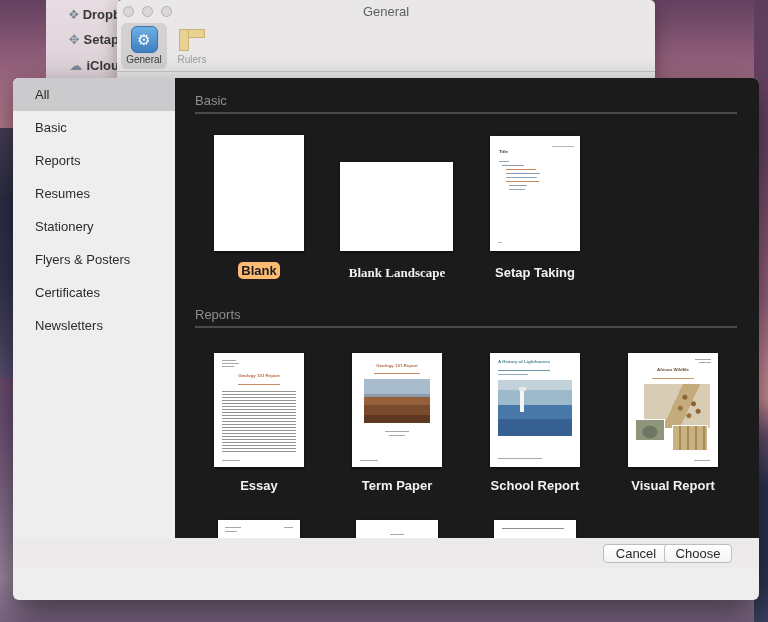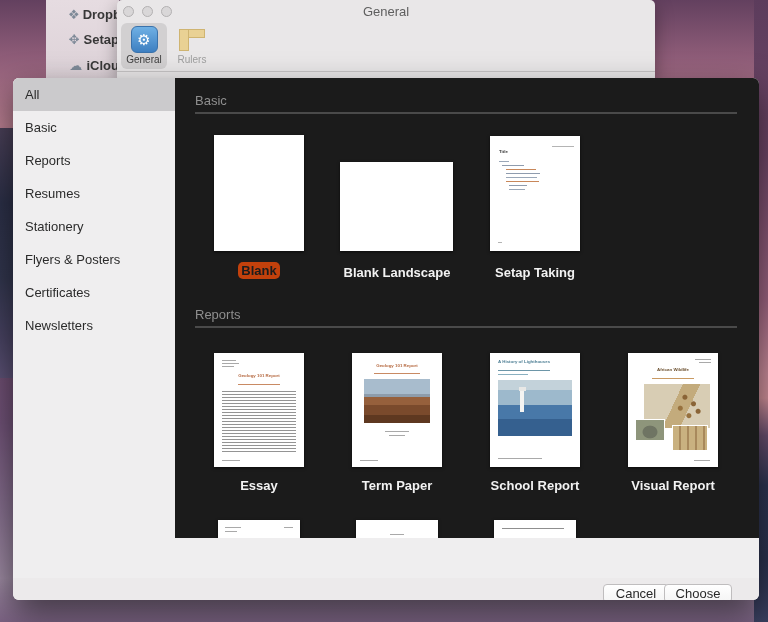--- a/index.html
+++ b/index.html
@@ -44,32 +44,32 @@
 
   
   .dialog { position:absolute; left:13px; top:78px; width:746px; height:522px; z-index:3;
     border-radius:6px; overflow:hidden; background:#efeeef; box-shadow:0 14px 34px rgba(0,0,0,.55); }
   .dlg-header { height:32px; background:linear-gradient(180deg,#f7f5f6 0%,#eeecec 100%);
     display:flex; align-items:center; justify-content:center; }
   .dlg-title { font-size:13px; font-weight:bold; color:#1a1a1a; }
   .dlg-body { display:flex; height:460px; }
 
   .sidebar { width:162px; background:#efeeef; }
-  .side-item { height:33px; line-height:33px; padding-left:12px; font-size:13px; color:#2b2b2b; cursor:default; }
+  .side-item { height:33px; line-height:33px; padding-left:22px; font-size:13px; color:#2b2b2b; cursor:default; }
   .side-item.sel { background:#cbcacc; }
 
   .content { position:relative; width:584px; height:460px; background:#1b1b1b; overflow:hidden; }
   .sec-title { position:absolute; left:20px; font-size:13px; color:#8f8f8f; }
   .sec-sep { position:absolute; left:20px; right:22px; height:2px; background:#4a4a4a; }
 
   .cell { position:absolute; }
   .thumb { position:absolute; background:#fff; box-shadow:0 1px 3px rgba(0,0,0,.65); overflow:hidden; }
   .tpl-label-wrap { position:absolute; width:138px; text-align:center; }
   .tpl-label { font-size:13px; font-weight:600; color:#f2f2f2; }
-  .tpl-label.pill { display:inline-block; background:#c2410c; color:#1c1c1c; border-radius:5px; padding:1px 3px; }
+  .tpl-label.pill { display:inline-block; background:#fdba74; color:#1c1c1c; border-radius:5px; padding:1px 3px; }
 
   
   .tiny { font-size:8px; white-space:nowrap; transform:scale(.55); transform-origin:left top; }
   .tiny.center { transform-origin:center top; }
   .bar { position:absolute; height:1px; background:#a9a9a9; }
   .textblock { position:absolute; background:repeating-linear-gradient(180deg,rgba(0,0,0,.42) 0 1px,transparent 1px 3px); }
 
   
   .nt-line { position:absolute; height:1px; }
 
@@ -85,21 +85,21 @@
       radial-gradient(circle at 55% 55%,#97713d 0 2px,transparent 3px),
       radial-gradient(circle at 82% 62%,#8a6436 0 2px,transparent 3px),
       radial-gradient(circle at 68% 72%,#97713d 0 2px,transparent 3px),
       linear-gradient(115deg,transparent 0 45%,#c3ab7c 45% 65%,transparent 65%); }
   .elephant { background:#8e957b;
     background-image:radial-gradient(ellipse at 50% 60%,#6f7463 0 35%,transparent 40%); border:1px solid #fff; }
   .meerkat { background:#c9b180;
     background-image:repeating-linear-gradient(90deg,transparent 0 6px,#a8895c 6px 8px); border:1px solid #fff; }
 
   
-  .dlg-footer { position:relative; height:30px; background:#eceaeb;margin-top:40px; }
+  .dlg-footer { position:relative; height:30px; background:#eceaeb; }
   .btn { position:absolute; top:6px; height:19px; border-radius:4px; border:1px solid #bfbdbe;
     background:linear-gradient(180deg,#ffffff 0%,#f4f4f4 100%); font-size:13px; color:#282828;
     font-family:"Liberation Sans","DejaVu Sans",sans-serif; line-height:16px; }
 </style>
 </head>
 <body>
 
 <div class="screen">
 
   <div class="bg-base"></div>
@@ -166,21 +166,21 @@
 
         <div class="cell">
           <div class="thumb" style="left:39px; top:57px; width:90px; height:116px;"></div>
           <div class="tpl-label-wrap" style="left:15px; top:183px;">
             <span class="tpl-label pill">Blank</span>
           </div>
         </div>
 
         <div class="cell">
           <div class="thumb" style="left:165px; top:84px; width:113px; height:89px;"></div>
-          <div class="tpl-label-wrap" style="left:153px; top:185px;">
+          <div class="tpl-label-wrap" style="left:153px; top:185px;font-family:Liberation Serif, serif;">
             <span class="tpl-label">Blank Landscape</span>
           </div>
         </div>
 
         <div class="cell">
           <div class="thumb" style="left:315px; top:58px; width:90px; height:115px;">
             <div class="bar" style="right:6px; top:10px; width:22px; background:#b4b4b4;"></div>
             <div class="tiny" style="position:absolute; left:9px; top:13px; font-weight:bold; color:#3a3a3a;">Title</div>
             <div class="nt-line" style="left:9px;  top:25px; width:10px; background:#9aa7b8;"></div>
             <div class="nt-line" style="left:12px; top:29px; width:22px; background:#8f9cae;"></div>

